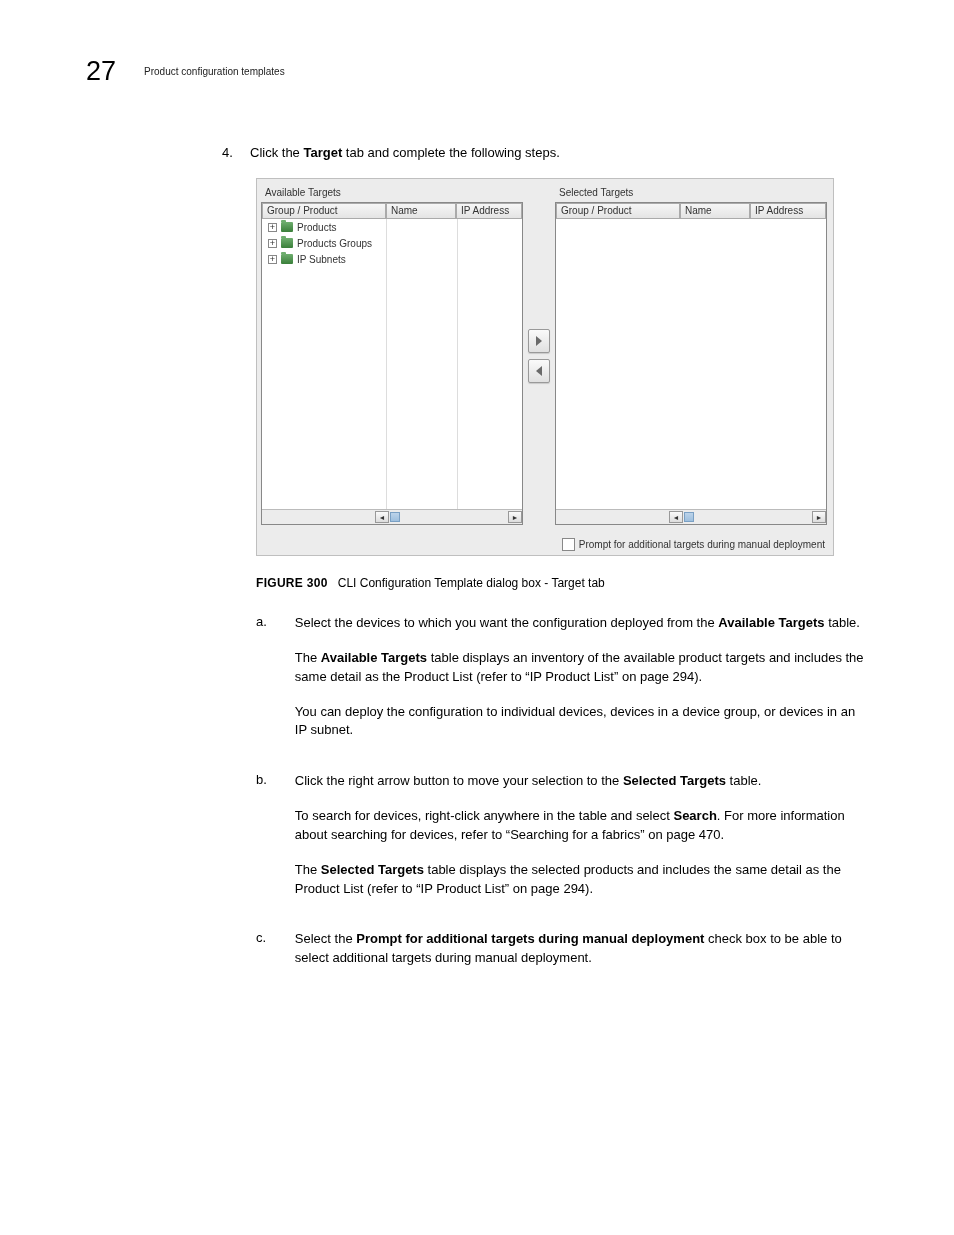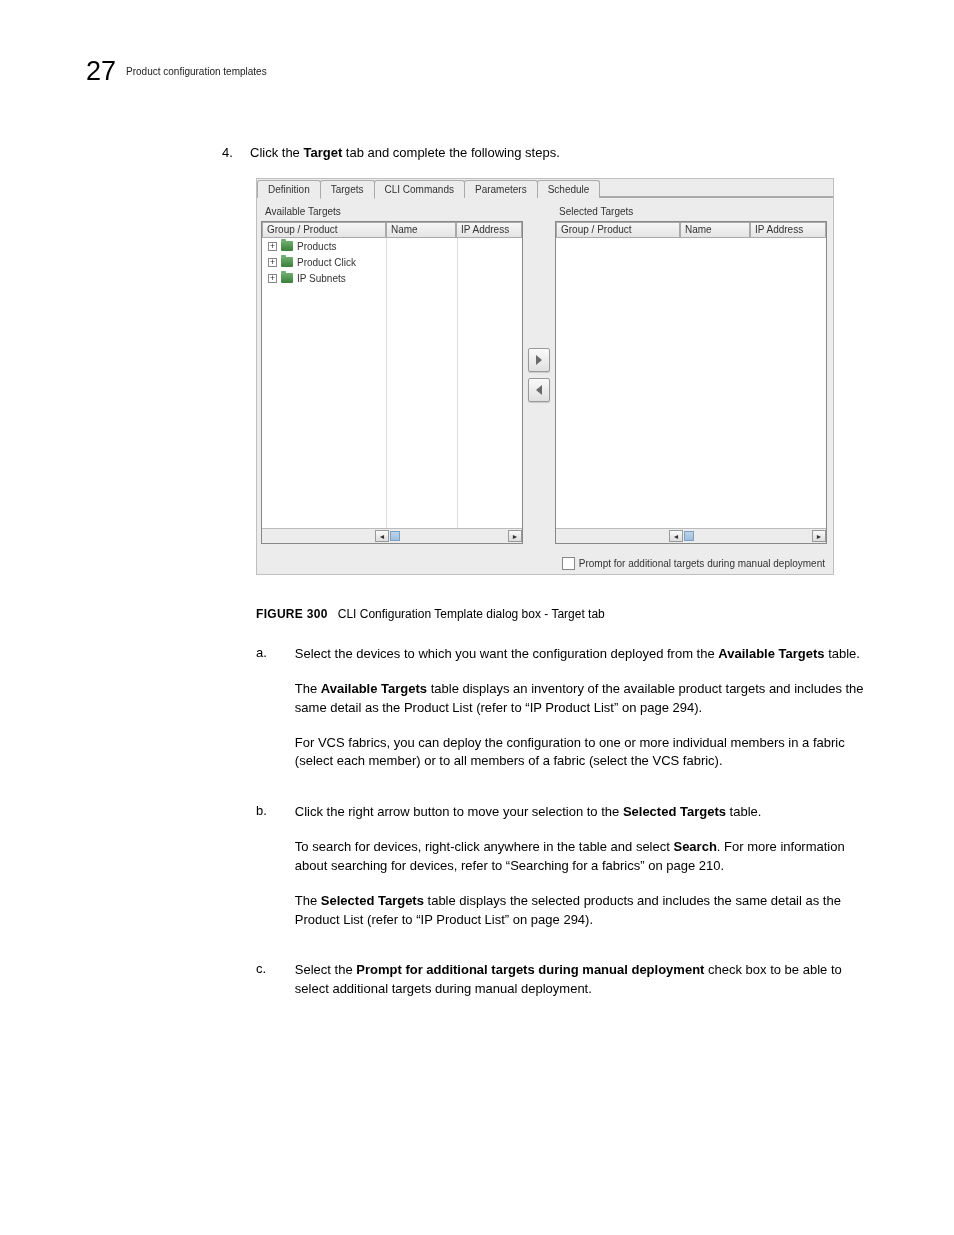--- a/index.html
+++ b/index.html
@@ -8,21 +8,21 @@
     color: #000;
     margin: 0;
     padding: 0;
     background: #fff;
     width: 954px;
   }
   .page {
     padding: 56px 86px 0 86px;
     box-sizing: border-box;
   }
-  .header-row { display: flex; align-items: center; gap: 10px; margin-bottom: 58px; }
+  .header-row { display: flex; align-items: center; gap: 28px; margin-bottom: 58px; }
   .page-number { font-family: Arial, Helvetica, sans-serif; font-size: 27px; font-weight: 400; }
   .header-title { font-size: 10px; color: #222; }
   .step-row { display: flex; margin-left: 136px; gap: 14px; margin-bottom: 18px; }
   .step-num { width: 14px; }
   .step-text { }
   .bold { font-weight: 700; }
 
   
   .dialog-wrap { margin-left: 170px; margin-bottom: 14px; width: 576px; }
   .dialog {
@@ -128,21 +128,21 @@
     box-sizing: border-box;
   }
   .footer-row { text-align: right; padding-right: 8px; height: 22px; display:flex; align-items:center; justify-content:flex-end; gap:4px; font-size:10px; }
   .chk {
     width: 11px; height: 11px;
     background: #fff;
     border: 1px solid #888;
     display: inline-block;
   }
 
-  .figure-caption { margin-left: 170px; font-size: 12px; margin-top: 32px; margin-bottom: 24px; }
+  .figure-caption { margin-left: 170px; font-size: 12px; margin-top: 20px; margin-bottom: 24px; }
   .figure-caption .figlabel { font-weight: 700; letter-spacing: .3px; }
 
   ol.substeps { list-style: none; padding: 0; margin: 0 0 0 170px; }
   ol.substeps > li { display: flex; gap: 14px; margin-bottom: 16px; }
   ol.substeps > li > .letter { width: 14px; }
   ol.substeps > li > .body { width: 580px; line-height: 1.45; margin-left: 11px; }
   ol.substeps p { margin: 0 0 16px 0; }
   .link { color: #000000; }
 </style>
 </head>
@@ -158,28 +158,20 @@
   <div class="step-row">
     <div class="step-num">4.</div>
     <div class="step-text">
       <span>Click the </span><span class="bold">Target</span><span> tab and complete the following steps.</span>
     </div>
   </div>
 
   <div class="dialog-wrap">
     <div class="dialog">
 
-      <div class="tabs-row">
-        <div class="tab">Definition</div>
-        <div class="tab active">Targets</div>
-        <div class="tab">CLI Commands</div>
-        <div class="tab">Parameters</div>
-        <div class="tab">Schedule</div>
-        <div class="tab-spacer"></div>
-      </div>
 
       <div class="panels">
 
         <div class="panel panel-left">
           <div class="panel-title">Available Targets</div>
           <div class="table-wrap">
             <div class="th-row">
               <div class="th" style="width:124px">Group / Product</div>
               <div class="th" style="width:70px">Name</div>
               <div class="th" style="width:66px">IP Address</div>
@@ -190,21 +182,21 @@
                 <div class="tree-col-div" style="width:70px"></div>
               </div>
               <div class="tree-row">
                 <span class="exp-box">+</span>
                 <span class="folder-ico"></span>
                 <span>Products</span>
               </div>
               <div class="tree-row">
                 <span class="exp-box">+</span>
                 <span class="folder-ico"></span>
-                <span>Product Click</span>
+                <span>Products Groups</span>
               </div>
               <div class="tree-row">
                 <span class="exp-box">+</span>
                 <span class="folder-ico"></span>
                 <span>IP Subnets</span>
               </div>
             </div>
             <div class="hscroll">
               <div style="width:113px"></div>
               <div class="hscroll-btn">◄</div>
@@ -266,32 +258,32 @@
 
     <li>
       <div class="letter">a.</div>
       <div class="body">
         <p>
           <span>Select the devices to which you want the configuration deployed from the </span><span class="bold">Available Targets</span><span> table.</span>
         </p>
         <p>
           <span>The </span><span class="bold">Available Targets</span><span> table displays an inventory of the available product targets and includes the same detail as the Product List (refer to </span><span class="link">“IP Product List”</span><span> on page 294).</span>
         </p>
-        <p>For VCS fabrics, you can deploy the configuration to one or more individual members in a fabric (select each member) or to all members of a fabric (select the VCS fabric).</p>
+        <p>You can deploy the configuration to individual devices, devices in a device group, or devices in an IP subnet.</p>
       </div>
     </li>
 
     <li>
       <div class="letter">b.</div>
       <div class="body">
         <p>
           <span>Click the right arrow button to move your selection to the </span><span class="bold">Selected Targets</span><span> table.</span>
         </p>
         <p>
-          <span>To search for devices, right-click anywhere in the table and select </span><span class="bold">Search</span><span>. For more information about searching for devices, refer to </span><span class="link">“Searching for a fabrics”</span><span> on page 210.</span>
+          <span>To search for devices, right-click anywhere in the table and select </span><span class="bold">Search</span><span>. For more information about searching for devices, refer to </span><span class="link">“Searching for a fabrics”</span><span> on page 470.</span>
         </p>
         <p>
           <span>The </span><span class="bold">Selected Targets</span><span> table displays the selected products and includes the same detail as the Product List (refer to </span><span class="link">“IP Product List”</span><span> on page 294).</span>
         </p>
       </div>
     </li>
 
     <li>
       <div class="letter">c.</div>
       <div class="body">

